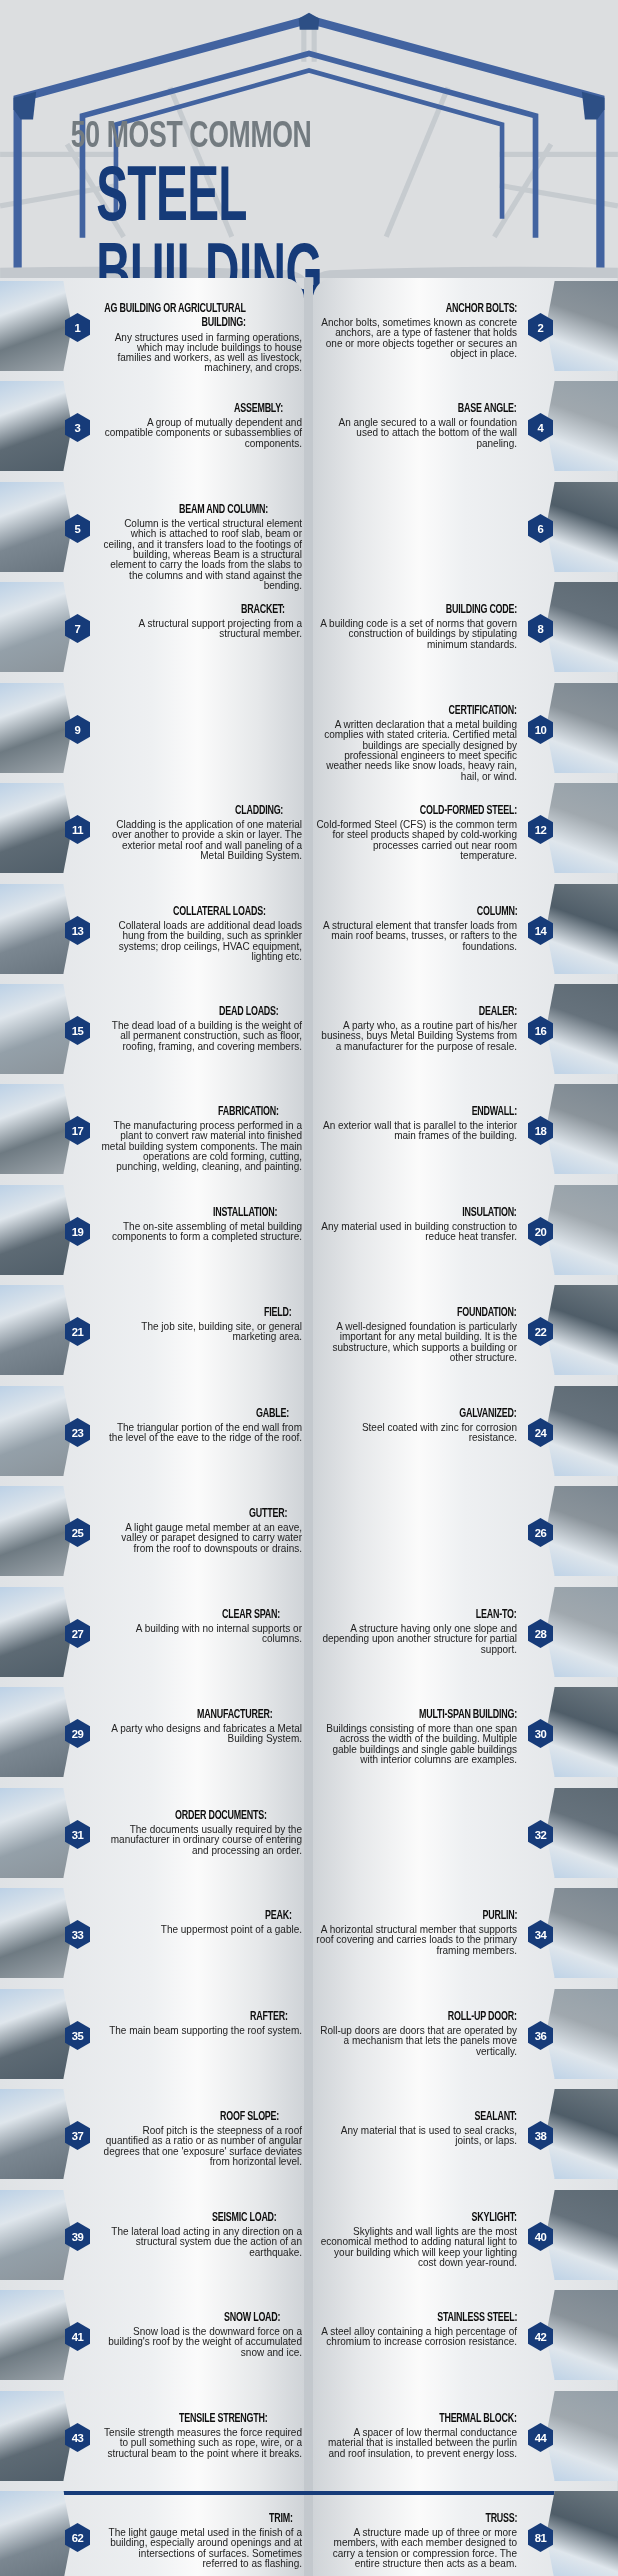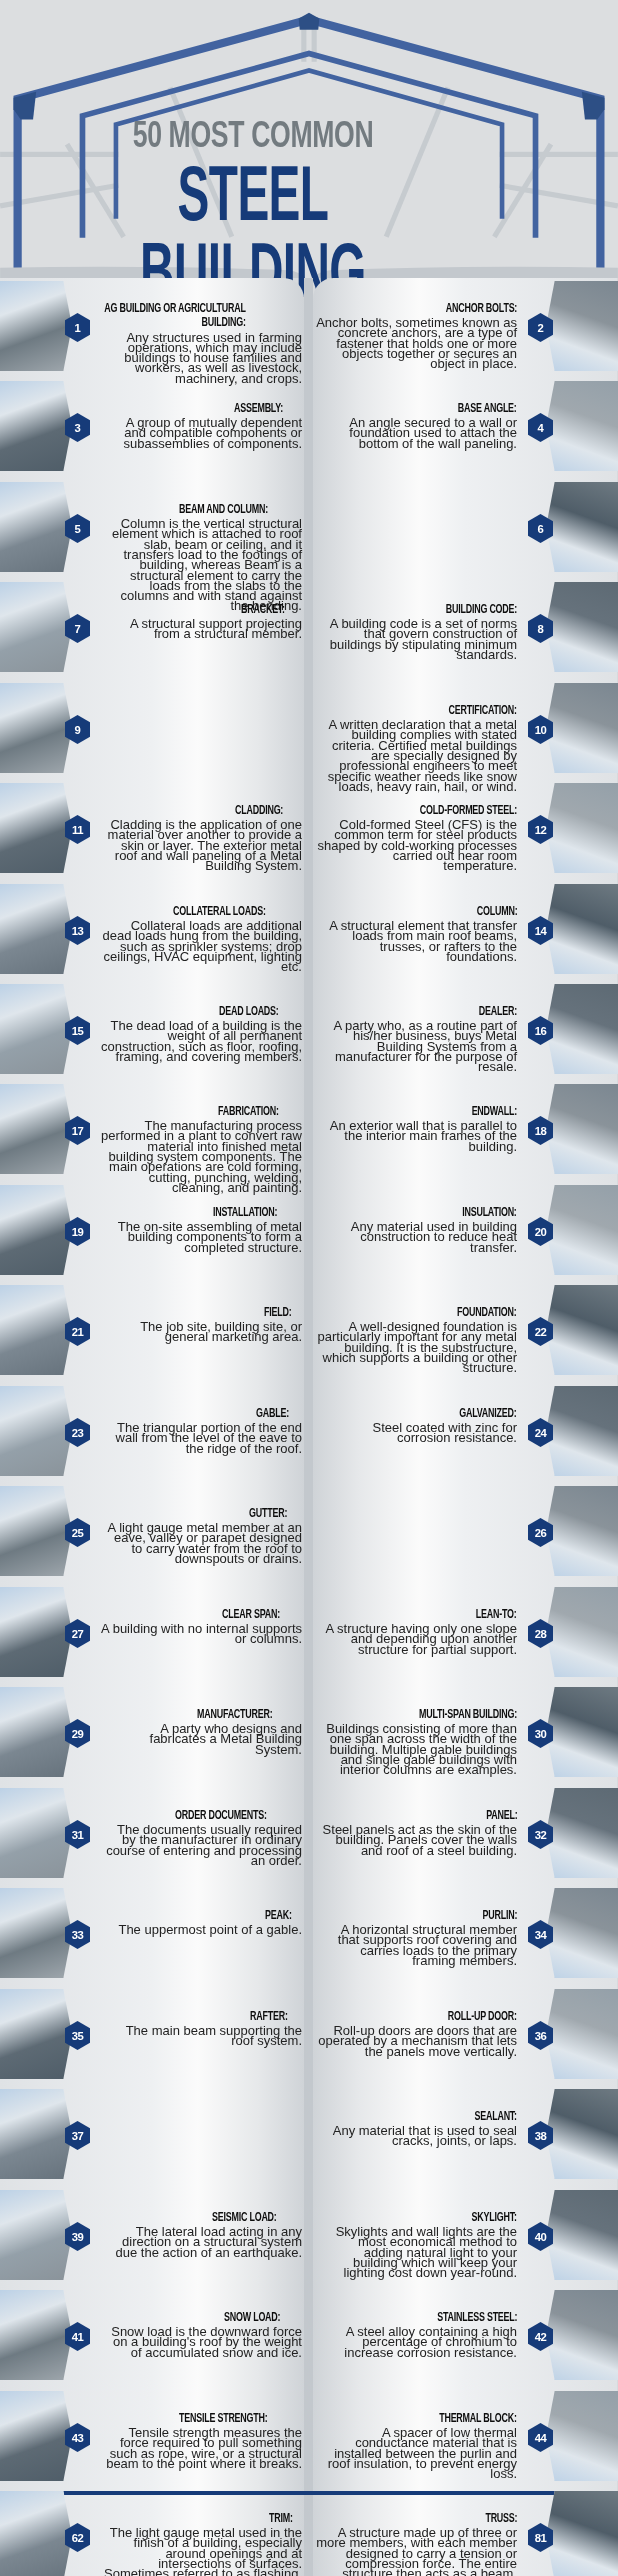--- a/index.html
+++ b/index.html
@@ -9,21 +9,21 @@
     font-family: "Liberation Sans", sans-serif;
     color: #1a1a1a;
     position: relative;
     height: 2999px;
     overflow: hidden;
   }
 
   
   .header { position: absolute; left: 0; top: 0; width: 618px; height: 278px; background: #dcdee0; }
   .header svg { position: absolute; left: 0; top: 0; }
-  .title-block { position: absolute; left: 0; top: 88px; width: 506px; text-align: center; }
+  .title-block { position: absolute; left: 0; top: 88px; width: 506px; text-align: left; }
   .t1, .t3 {
     font-family: "Liberation Sans", sans-serif; font-weight: 700;
     color: #737b80; letter-spacing: -0.5px; display: block;
     transform: scaleX(0.72); transform-origin: center;
   }
   .t1 { font-size: 37px; line-height: 41px; margin-top: 26px; }
   .t2 {
     display: block; font-weight: 700; color: #163b79;
     font-size: 77px; line-height: 77px; letter-spacing: -1px;
     transform: scaleX(0.62); transform-origin: center;
@@ -74,21 +74,21 @@
   .entry.left .text { left: 101px; text-align: right; }
   .entry.right .text { right: 101px; text-align: right; }
 
   .term {
     font-weight: 700; font-size: 12.4px; line-height: 14.4px; color: #0d0d0d;
     letter-spacing: -0.3px; display: inline-block;
     transform: scaleX(0.72);
   }
   .entry.left .term { transform-origin: left center; }
   .entry.right .term { transform-origin: right center; }
-  .def { font-size: 13px; line-height: 10.3px; color: #222; margin-top: 3.1px; }
+  .def { font-size: 10px; line-height: 10.3px; color: #222; margin-top: 3.1px; }
 </style>
 </head>
 <body>
 
 <div class="header">
   <svg width="618" height="278" viewBox="0 0 1200 540">
     <g stroke="#c4c9ce" stroke-width="10" fill="none" opacity="0.9">
       <line x1="130" y1="280" x2="240" y2="460"></line>
       <line x1="330" y1="170" x2="450" y2="460"></line>
       <line x1="870" y1="170" x2="750" y2="460"></line>
@@ -424,24 +424,20 @@
     <div class="text">
       <div><span class="term">ORDER DOCUMENTS:</span></div>
       <p class="def">The documents usually required by the manufacturer in ordinary course of entering and processing an order.</p>
     </div>
   </div>
     <div class="entry right" style="top: 1788px;">
     <div class="thumb">
       <div class="thumb-art" style="background: linear-gradient(20deg, rgb(188, 209, 230) 0%, rgb(223, 230, 236) 30%, rgb(102, 114, 124) 60%, rgb(93, 106, 116) 100%);"></div>
     </div>
     <div class="badge">32</div>
-    <div class="text">
-      <div><span class="term">PANEL:</span></div>
-      <p class="def">Steel panels act as the skin of the building. Panels cover the walls and roof of a steel building.</p>
-    </div>
   </div>
     <div class="entry left" style="top: 1888px;">
     <div class="thumb">
       <div class="thumb-art" style="background: linear-gradient(160deg, rgb(188, 209, 230) 0%, rgb(223, 230, 236) 30%, rgb(110, 122, 130) 60%, rgb(160, 168, 174) 100%);"></div>
     </div>
     <div class="badge">33</div>
     <div class="text">
       <div><span class="term">PEAK:</span></div>
       <p class="def">The uppermost point of a gable.</p>
     </div>
@@ -474,20 +470,24 @@
     <div class="text">
       <div><span class="term">ROLL-UP DOOR:</span></div>
       <p class="def">Roll-up doors are doors that are operated by a mechanism that lets the panels move vertically.</p>
     </div>
   </div>
     <div class="entry left" style="top: 2089px;">
     <div class="thumb">
       <div class="thumb-art" style="background: linear-gradient(160deg, rgb(188, 209, 230) 0%, rgb(223, 230, 236) 30%, rgb(123, 135, 145) 60%, rgb(102, 114, 124) 100%);"></div>
     </div>
     <div class="badge">37</div>
+    <div class="text">
+      <div><span class="term">ROOF SLOPE:</span></div>
+      <p class="def">Roof pitch is the steepness of a roof quantified as a ratio or as number of angular degrees that one 'exposure' surface deviates from horizontal level.</p>
+    </div>
   </div>
     <div class="entry right" style="top: 2089px;">
     <div class="thumb">
       <div class="thumb-art" style="background: linear-gradient(20deg, rgb(188, 209, 230) 0%, rgb(223, 230, 236) 30%, rgb(79, 93, 104) 60%, rgb(110, 122, 130) 100%);"></div>
     </div>
     <div class="badge">38</div>
     <div class="text">
       <div><span class="term">SEALANT:</span></div>
       <p class="def">Any material that is used to seal cracks, joints, or laps.</p>
     </div>

